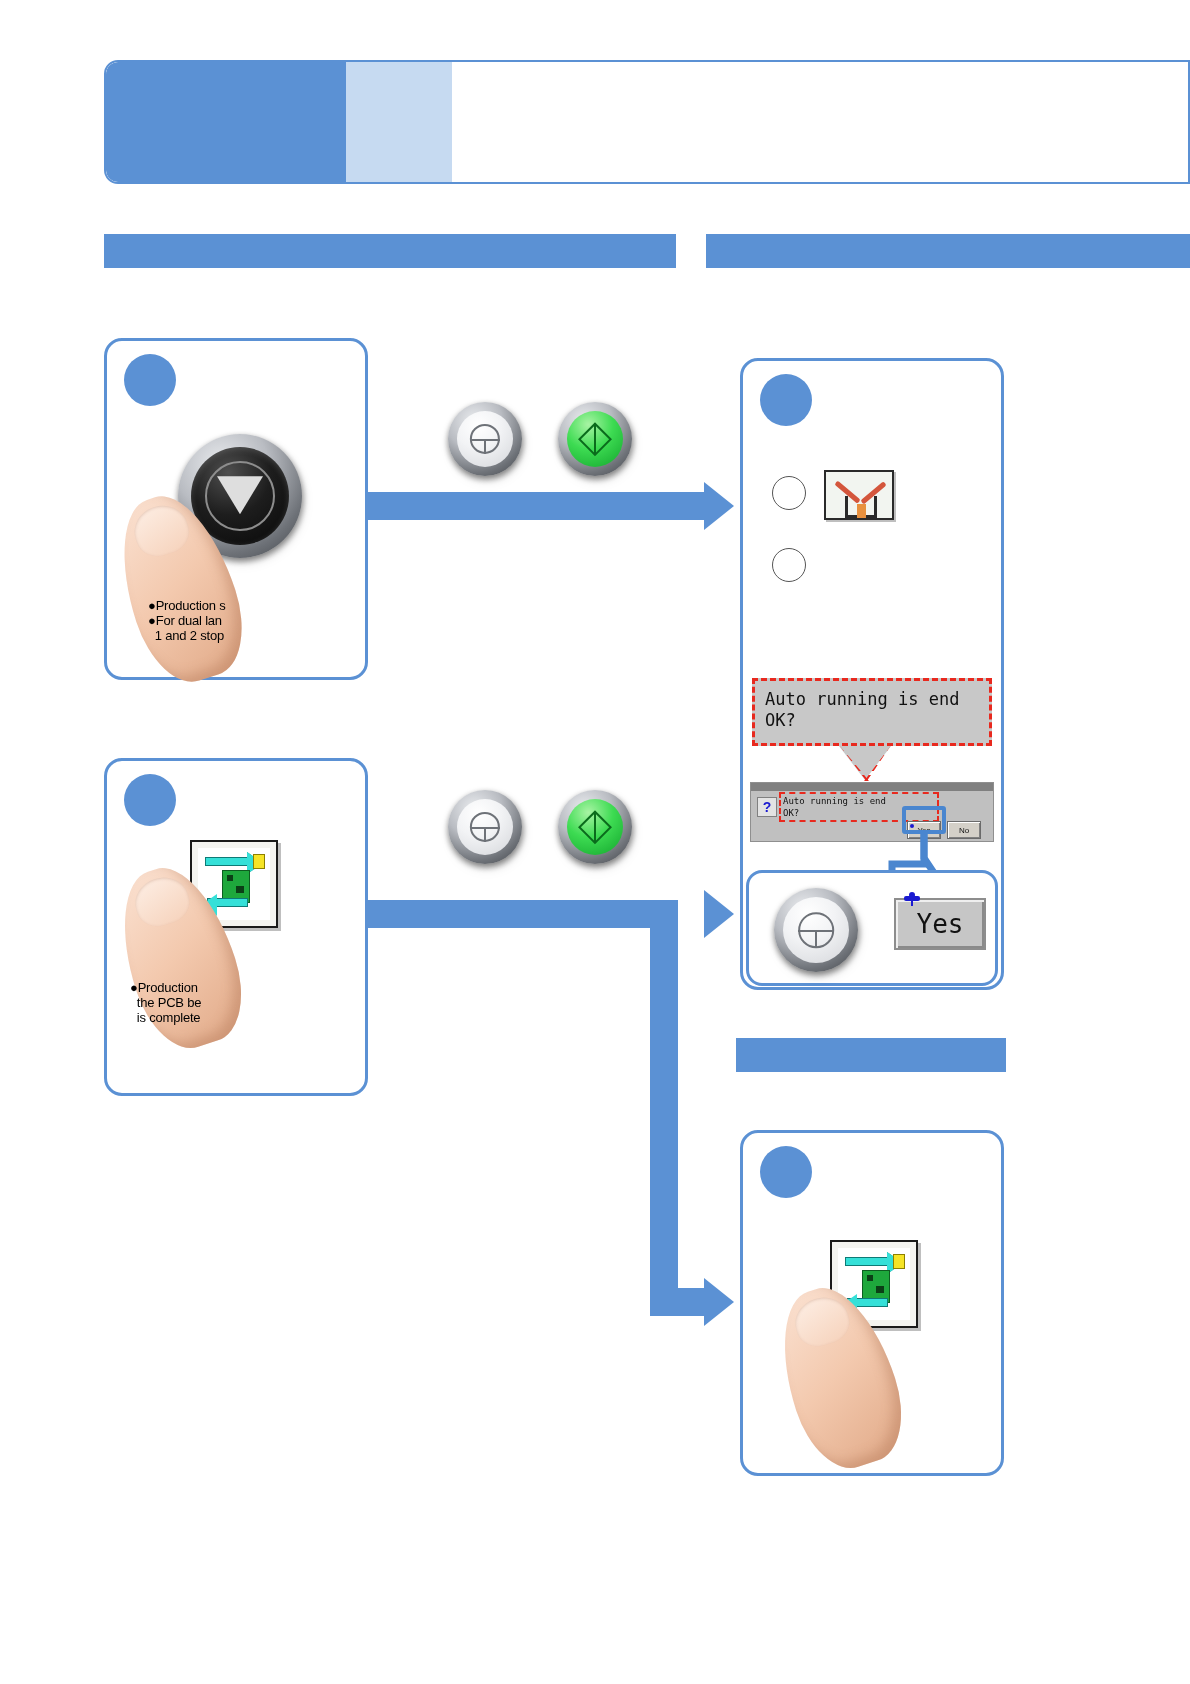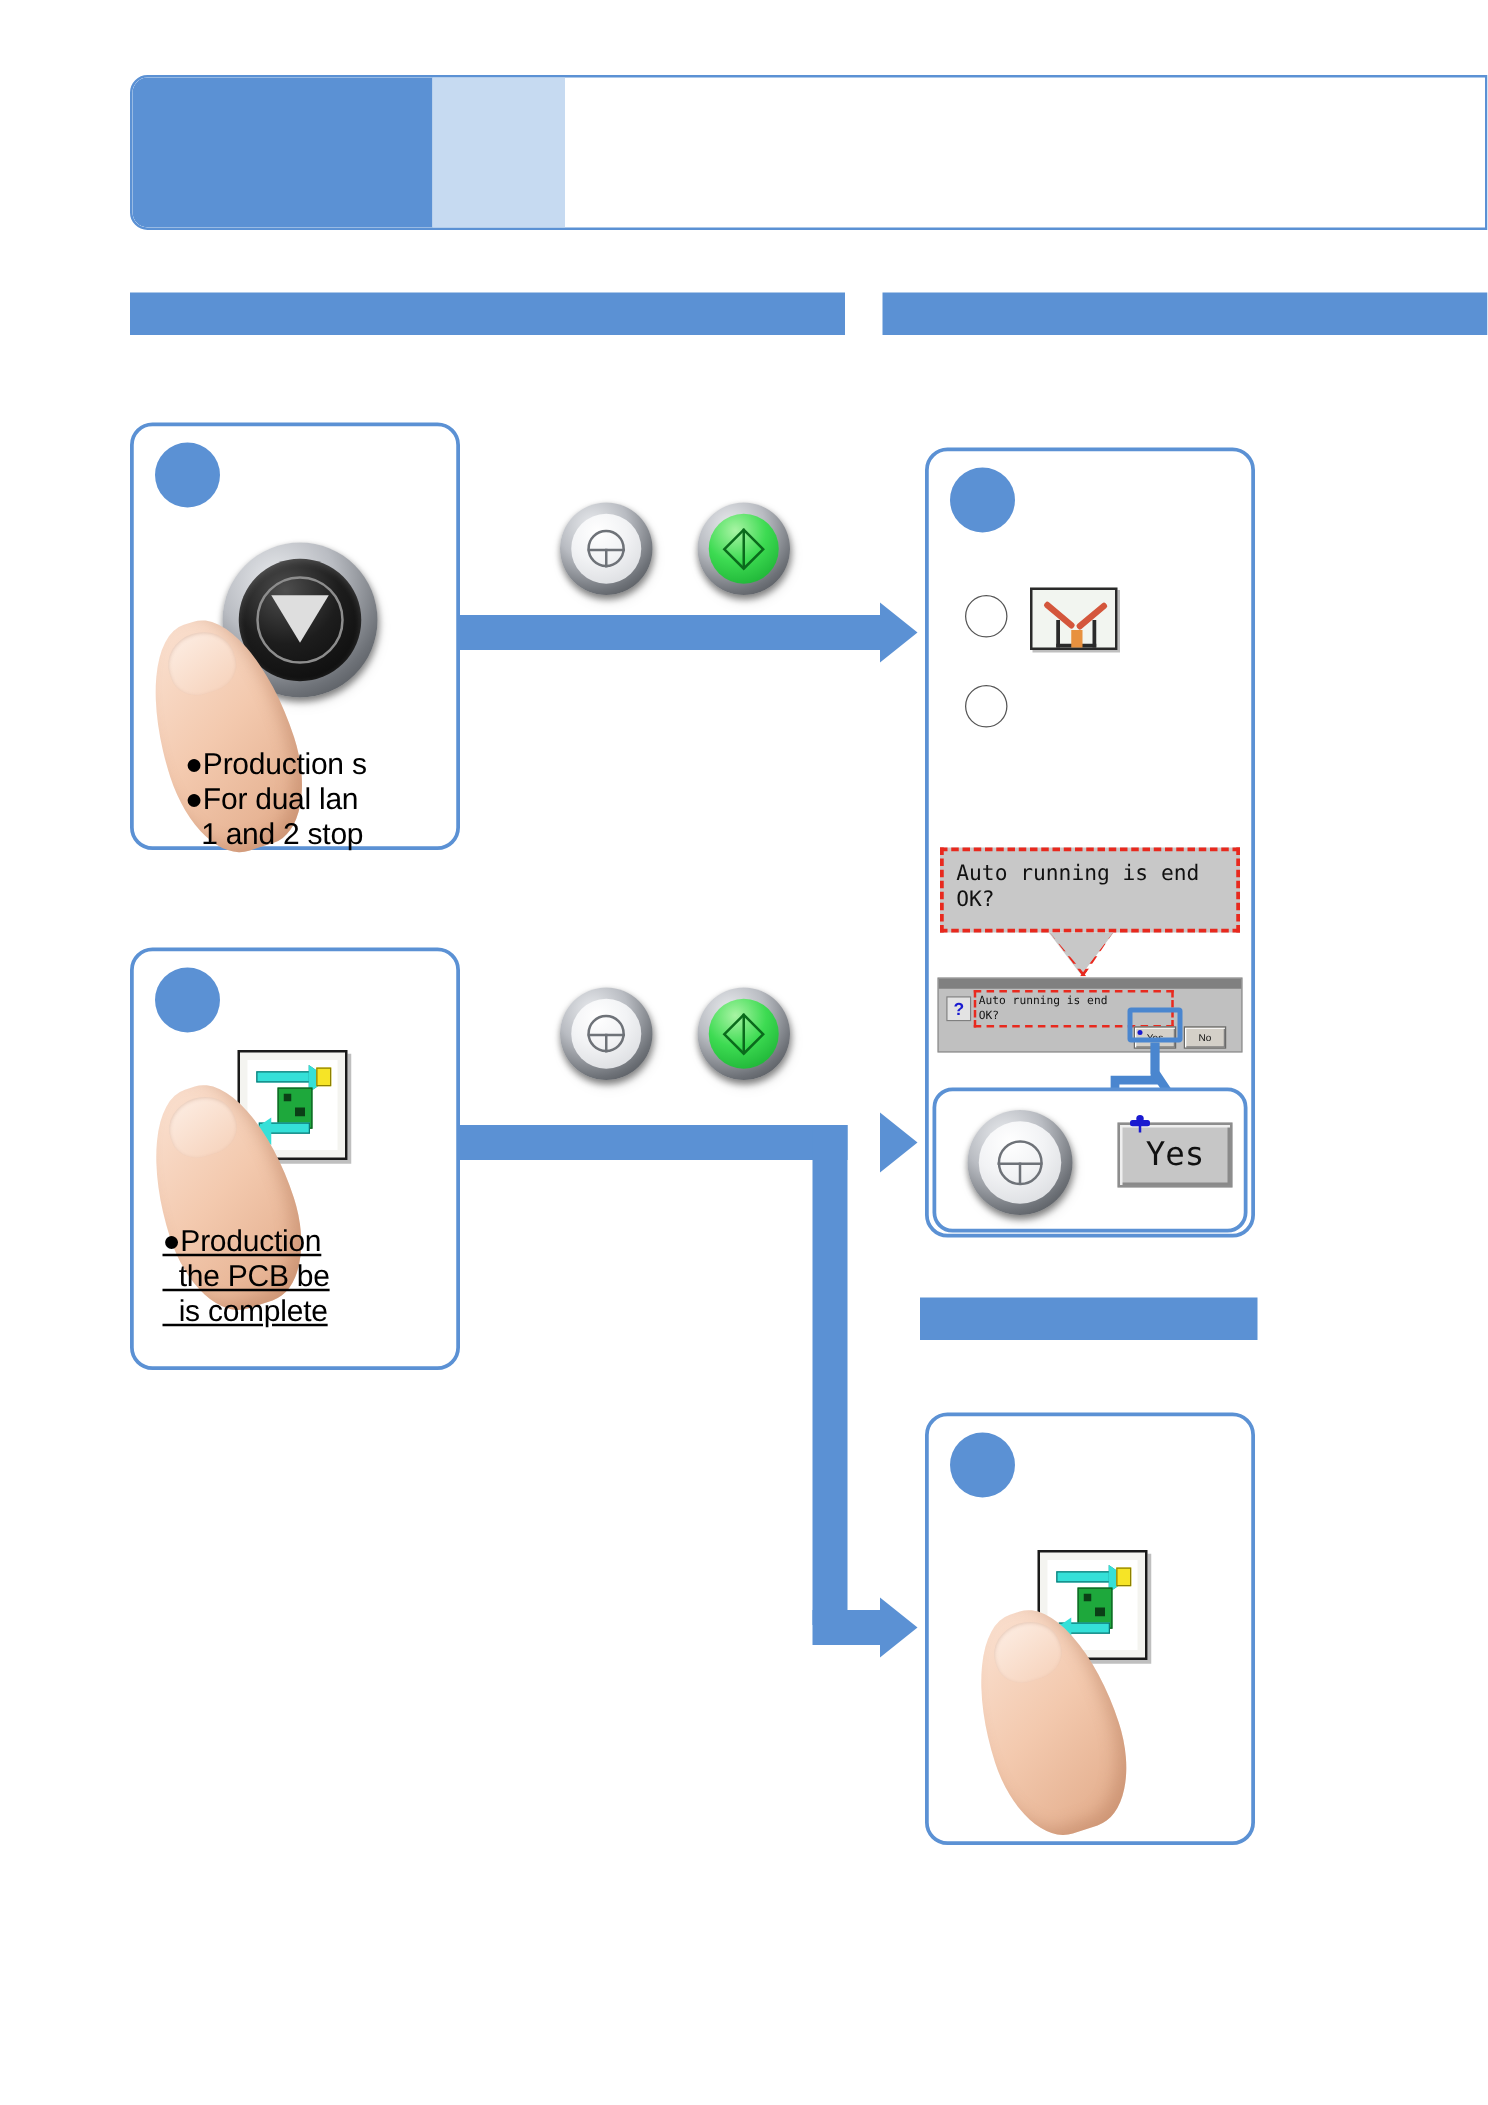--- a/index.html
+++ b/index.html
@@ -134,25 +134,25 @@
     background:linear-gradient(160deg,#fdeee4,#f6d2bb);
     border-radius:50% 50% 42% 42%;
     box-shadow:inset 0 1px 3px rgba(180,120,90,.3);
   }
   #finger1 { left:128px; top:494px; width:104px; height:188px; }
   #finger2 { left:128px; top:866px; width:104px; height:182px; }
   #finger3 { left:788px; top:1286px; width:104px; height:182px; }
 
   
   .notes {
-    position:absolute; font-size:24px; color:#000000; line-height:1.16;
+    position:absolute; font-size:13px; color:#000000; line-height:1.16;
     white-space:pre; letter-spacing:-.2px;
   }
   #notes1 { left:148px; top:598px; }
-  #notes2 { left:130px; top:980px;text-decoration:underline; }
+  #notes2 { left:130px; top:980px; }
 
   
   .radio {
     position:absolute; width:34px; height:34px; border-radius:50%;
     border:1.5px solid #555; background:#fff;
   }
   #radio1 { left:772px; top:476px; }
   #radio2 { left:772px; top:548px; }
 
   .home-icon {

